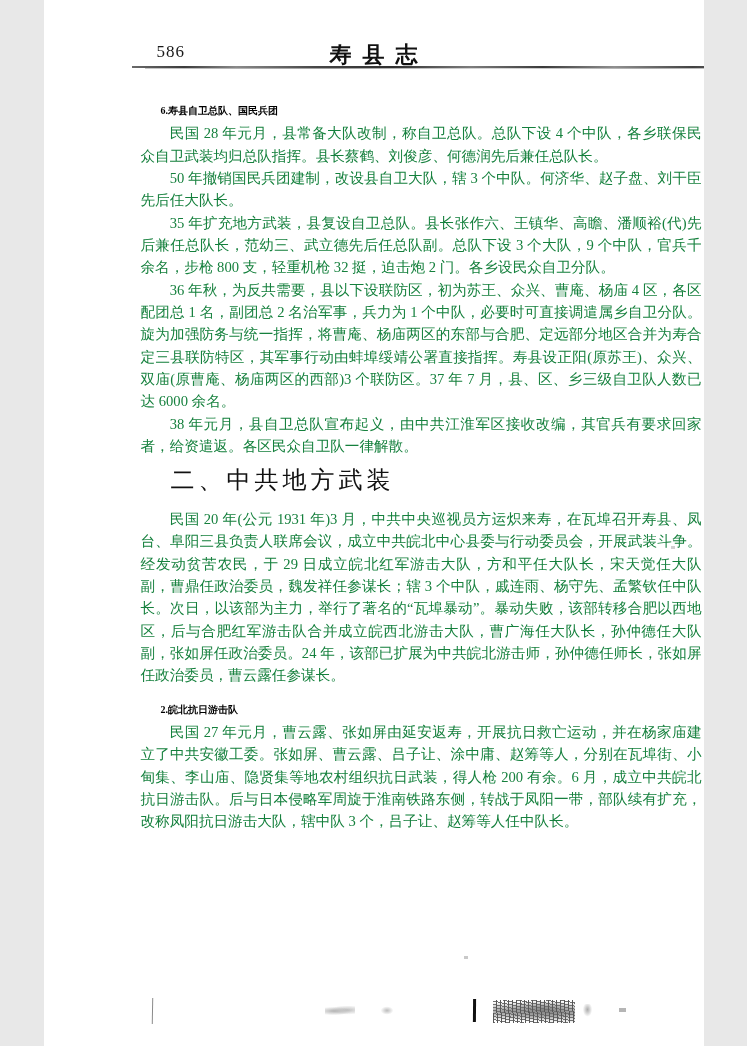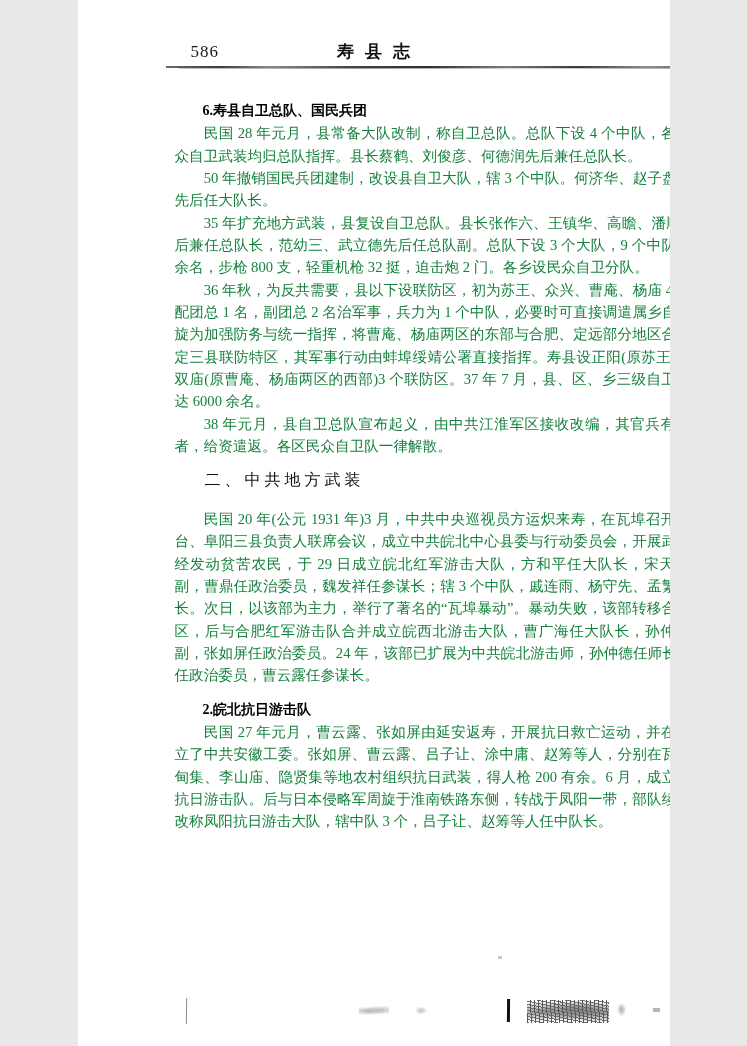--- a/index.html
+++ b/index.html
@@ -1,34 +1,34 @@
 <!DOCTYPE html>
 <html lang="zh"><head>
 <meta charset="utf-8">
 <style>
   html,body{margin:0;padding:0;background:#e8e8e8;}
   .page{
     position:relative;
-    width:592px;height:1046px;
+    width:660px;height:1046px;
     margin:0 auto;
     background:#ffffff;
     font-family:"Liberation Serif","DejaVu Serif",serif;
     color:#141414;
     overflow:hidden;
   }
   
   .running-header{position:absolute;top:40px;left:0;right:0;height:26px;}
   .page-number{
     position:absolute;left:113px;top:2px;
     font-size:17px;letter-spacing:1px;color:#1a1a1a;
   }
   .book-title{
     position:absolute;left:0;right:0;top:0;
     text-align:center;
-    font-size:17px;font-weight:700;letter-spacing:11px;
+    font-size:22px;font-weight:700;letter-spacing:11px;
     text-indent:11px; 
     color:#111;
   }
   .header-rule{
     position:absolute;left:88px;top:66px;width:652px;height:3px;
   }
   .header-rule .rule-a{
     position:absolute;left:0;top:0;width:100%;height:2px;
     background:linear-gradient(90deg,
       #6a6a6a 0%, #3c3c3c 8%, #8a8a8a 16%, #474747 28%, #2f2f2f 40%,
@@ -41,26 +41,26 @@
   }
   
   .page-body{
     position:absolute;left:97px;top:100px;width:561px;
     font-size:14.6px;line-height:22.35px;
     text-align:justify;
   }
   .para{margin:0;text-indent:2em;color:#15803d;}
   .sub-heading{
     margin:12px 0 0 0;text-indent:2em;
-    font-weight:700;color:#000;font-size:14px;
+    font-weight:700;color:#000;font-size:10px;
   }
   .sub-heading.first{margin-top:0;}
   .part-heading{
     margin:11px 0 17px 30px;
-    font-size:16px;font-weight:400;letter-spacing:4px;color:#111;
+    font-size:24px;font-weight:400;letter-spacing:4px;color:#111;
     font-family:"Liberation Serif","DejaVu Serif",serif;
   }
   
   .artifact{position:absolute;pointer-events:none;}
   .art-hairline{left:108px;top:998px;width:1px;height:26px;background:#8b8b8b;transform:rotate(1deg);}
   .art-smudge-a{left:281px;top:1006px;width:30px;height:10px;
     background:radial-gradient(ellipse at 30% 50%,#9a9a9a 0%,transparent 60%),
                radial-gradient(ellipse at 75% 40%,#ababab 0%,transparent 55%);
     filter:blur(.6px);opacity:.75;}
   .art-smudge-b{left:336px;top:1006px;width:14px;height:9px;

